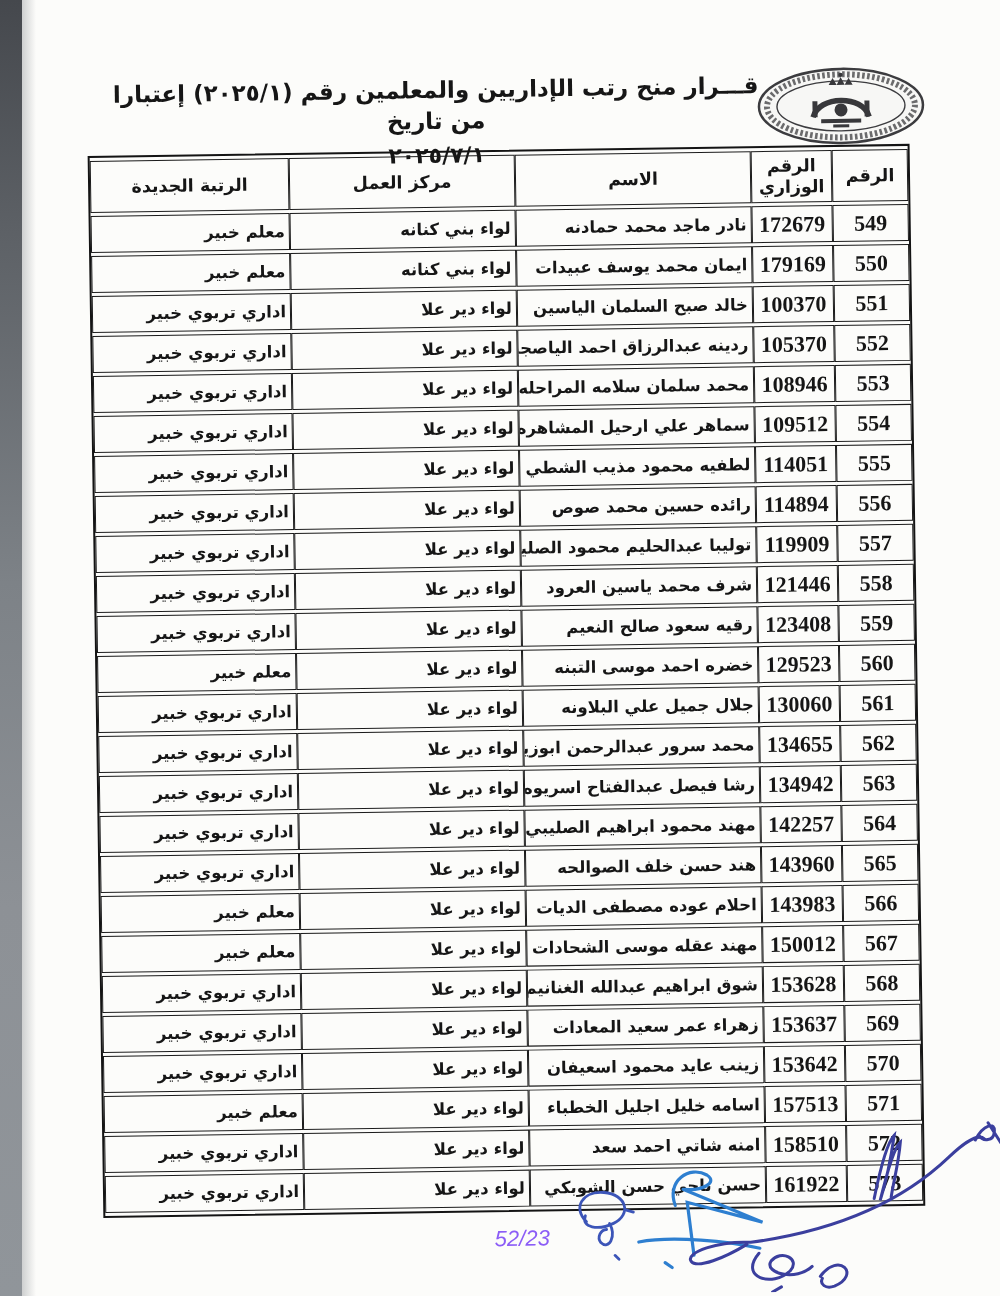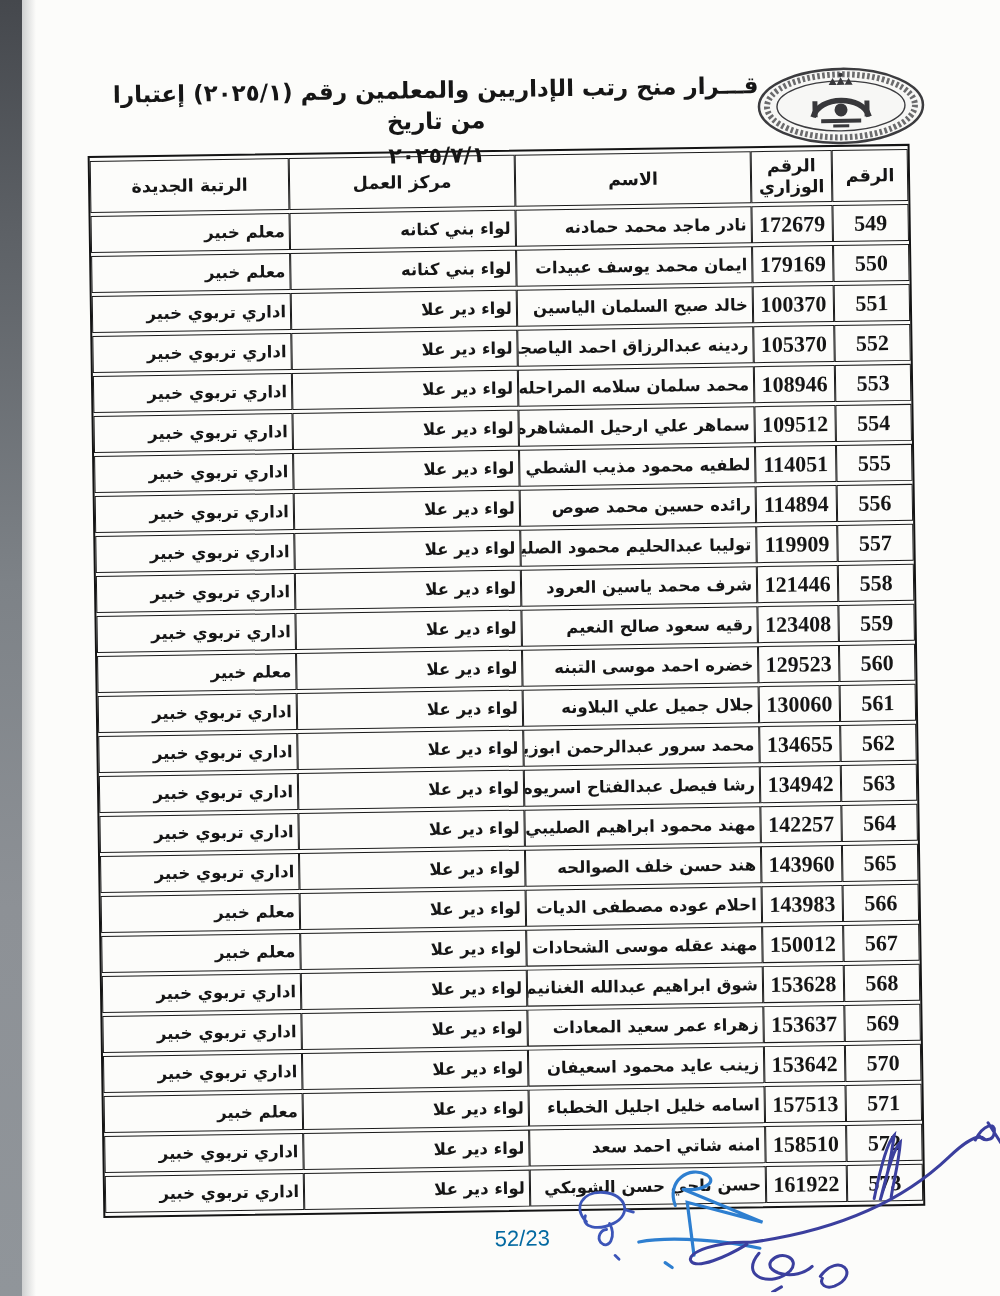--- a/index.html
+++ b/index.html
@@ -51,22 +51,23 @@
   }
   table.ranks td{height:37px;padding:0 4px;}
   td.c-index{font-family:"Liberation Serif","DejaVu Serif",serif;font-size:22px;text-align:center;}
   td.c-ministry{font-family:"Liberation Serif","DejaVu Serif",serif;font-size:22px;text-align:center;padding:0 1px;}
   td.c-name{text-align:right;font-size:16.5px;padding-right:3px;}
   td.c-work{text-align:right;font-size:16.5px;padding-right:9px;}
   td.c-rank{text-align:right;font-size:16.5px;padding-right:22px;}
   
   .page-number{
     position:absolute;top:1226px;left:486px;
-    direction:ltr;font-size:22px;color:#0369a1;
+    direction:ltr;font-size:22px;color:#8b5cf6;
     font-family:"Liberation Sans","DejaVu Sans",sans-serif;
+    font-style:italic;
   }
   .signatures{position:absolute;left:420px;top:1095px;pointer-events:none;}
 </style>
 </head>
 <body>
 
 <div class="scan-edge"></div>
 <div class="scan-edge-fade"></div>
 
 <div class="tilt">

